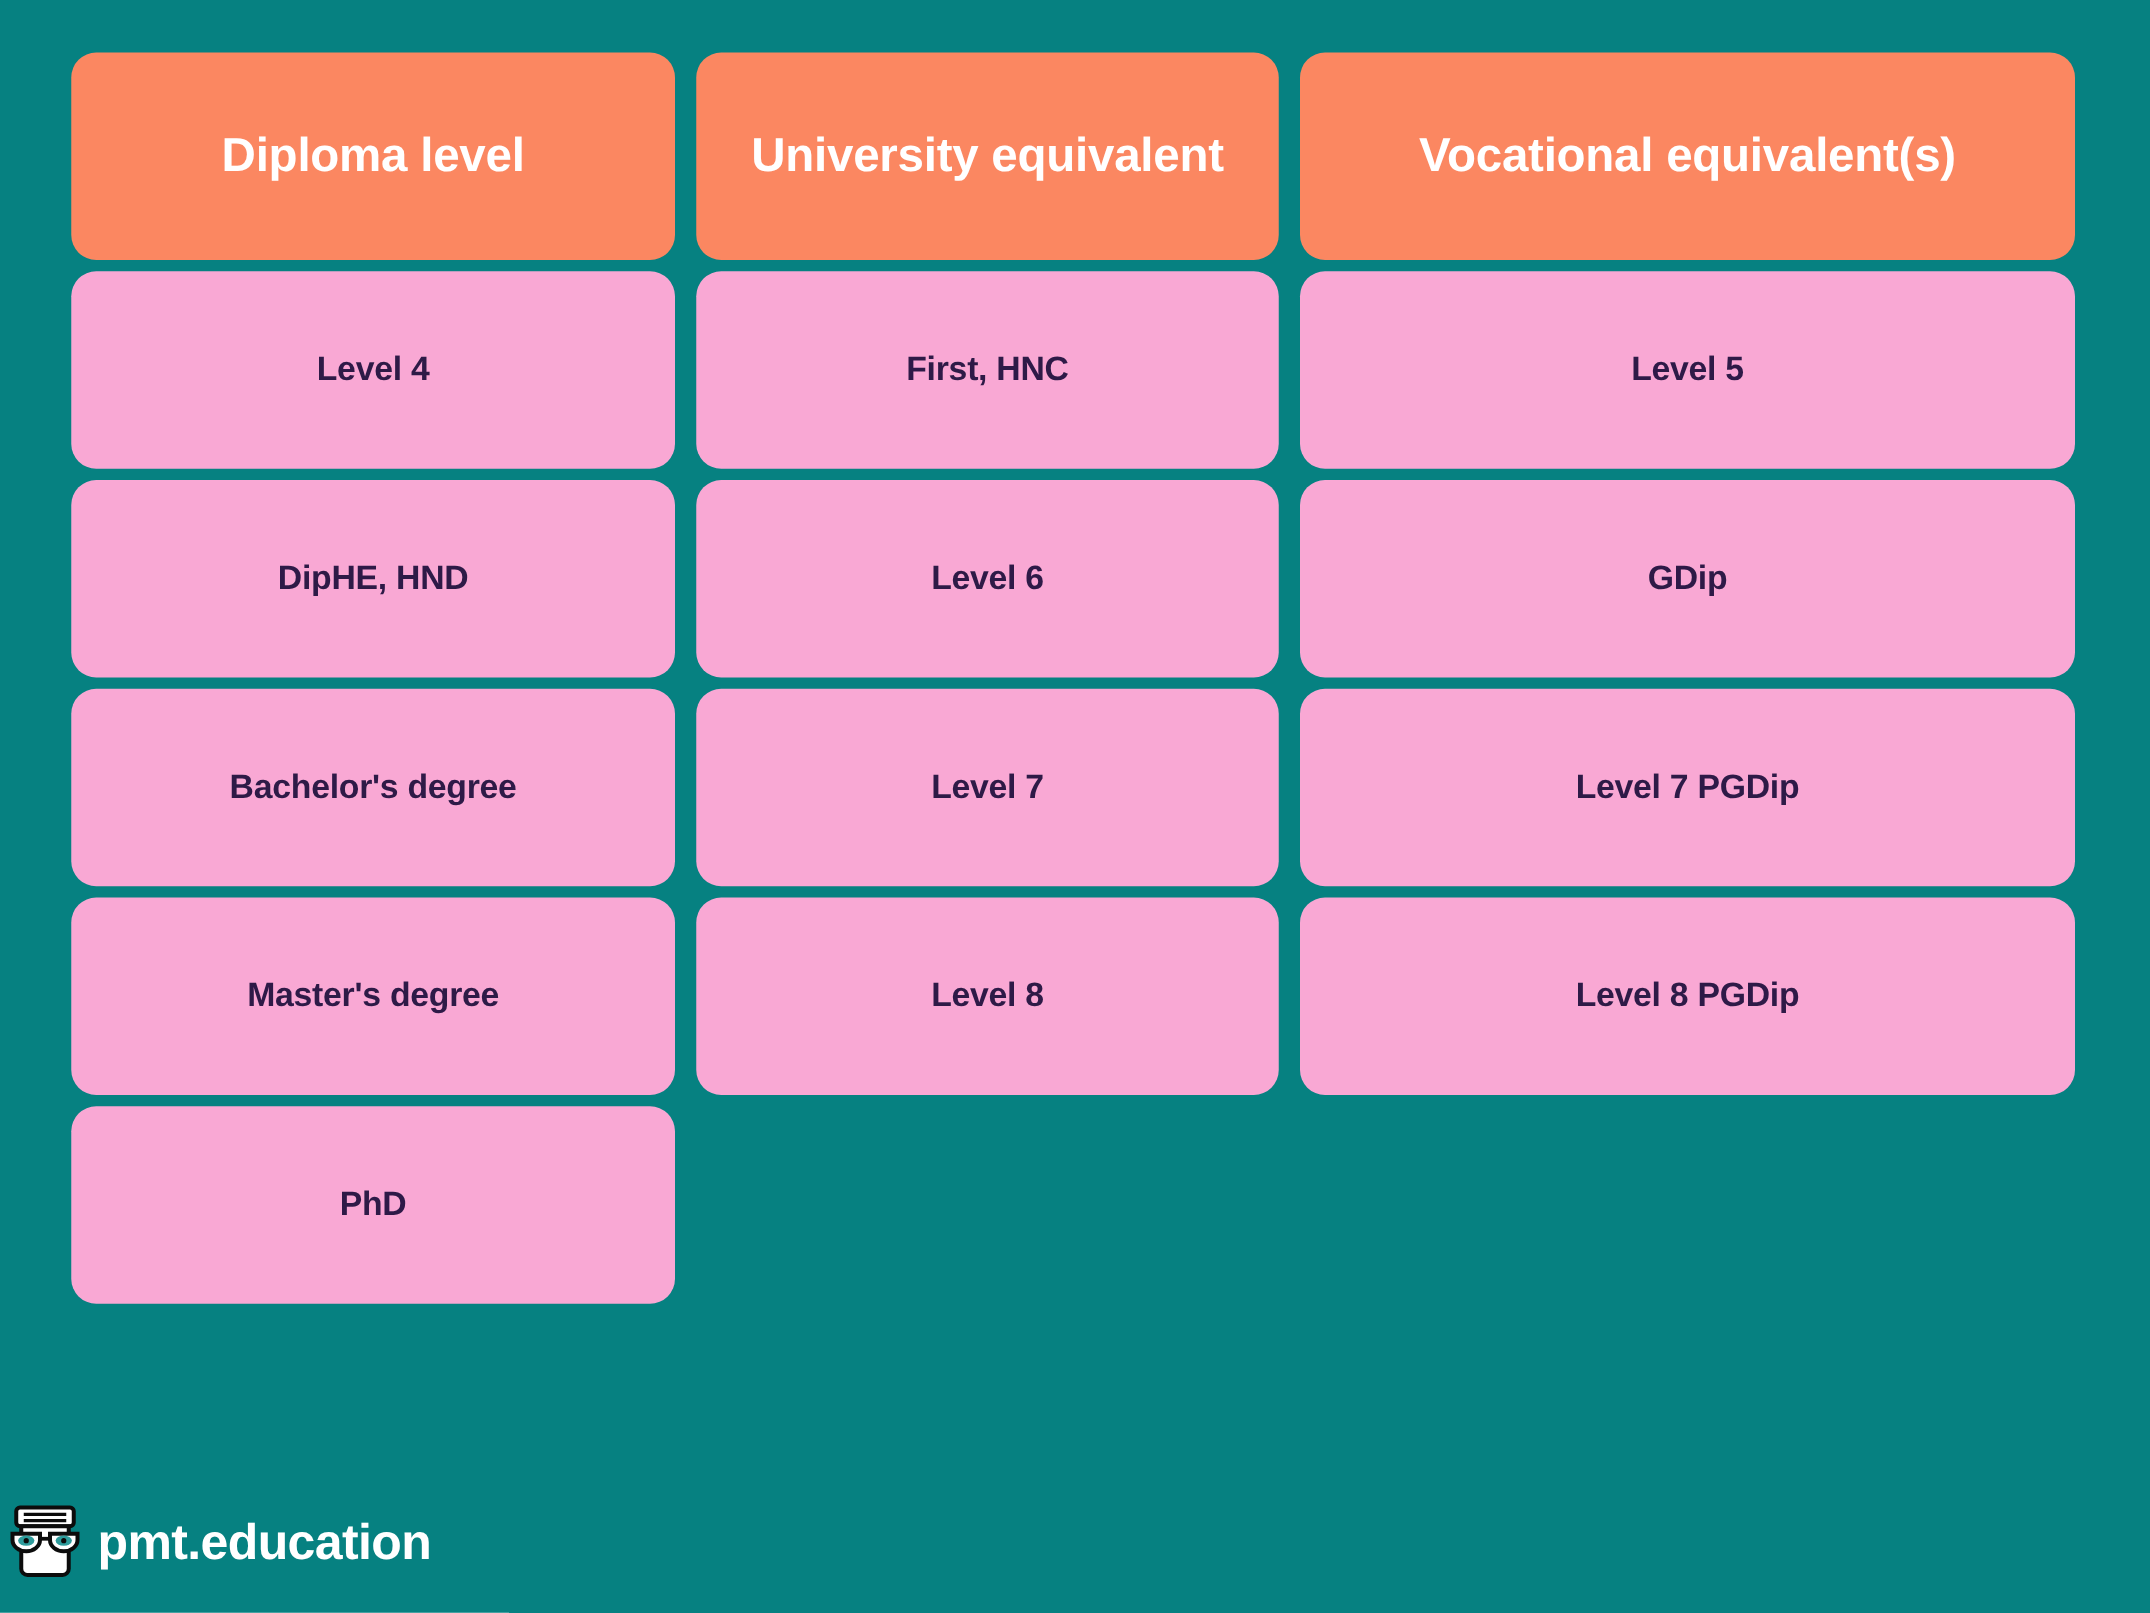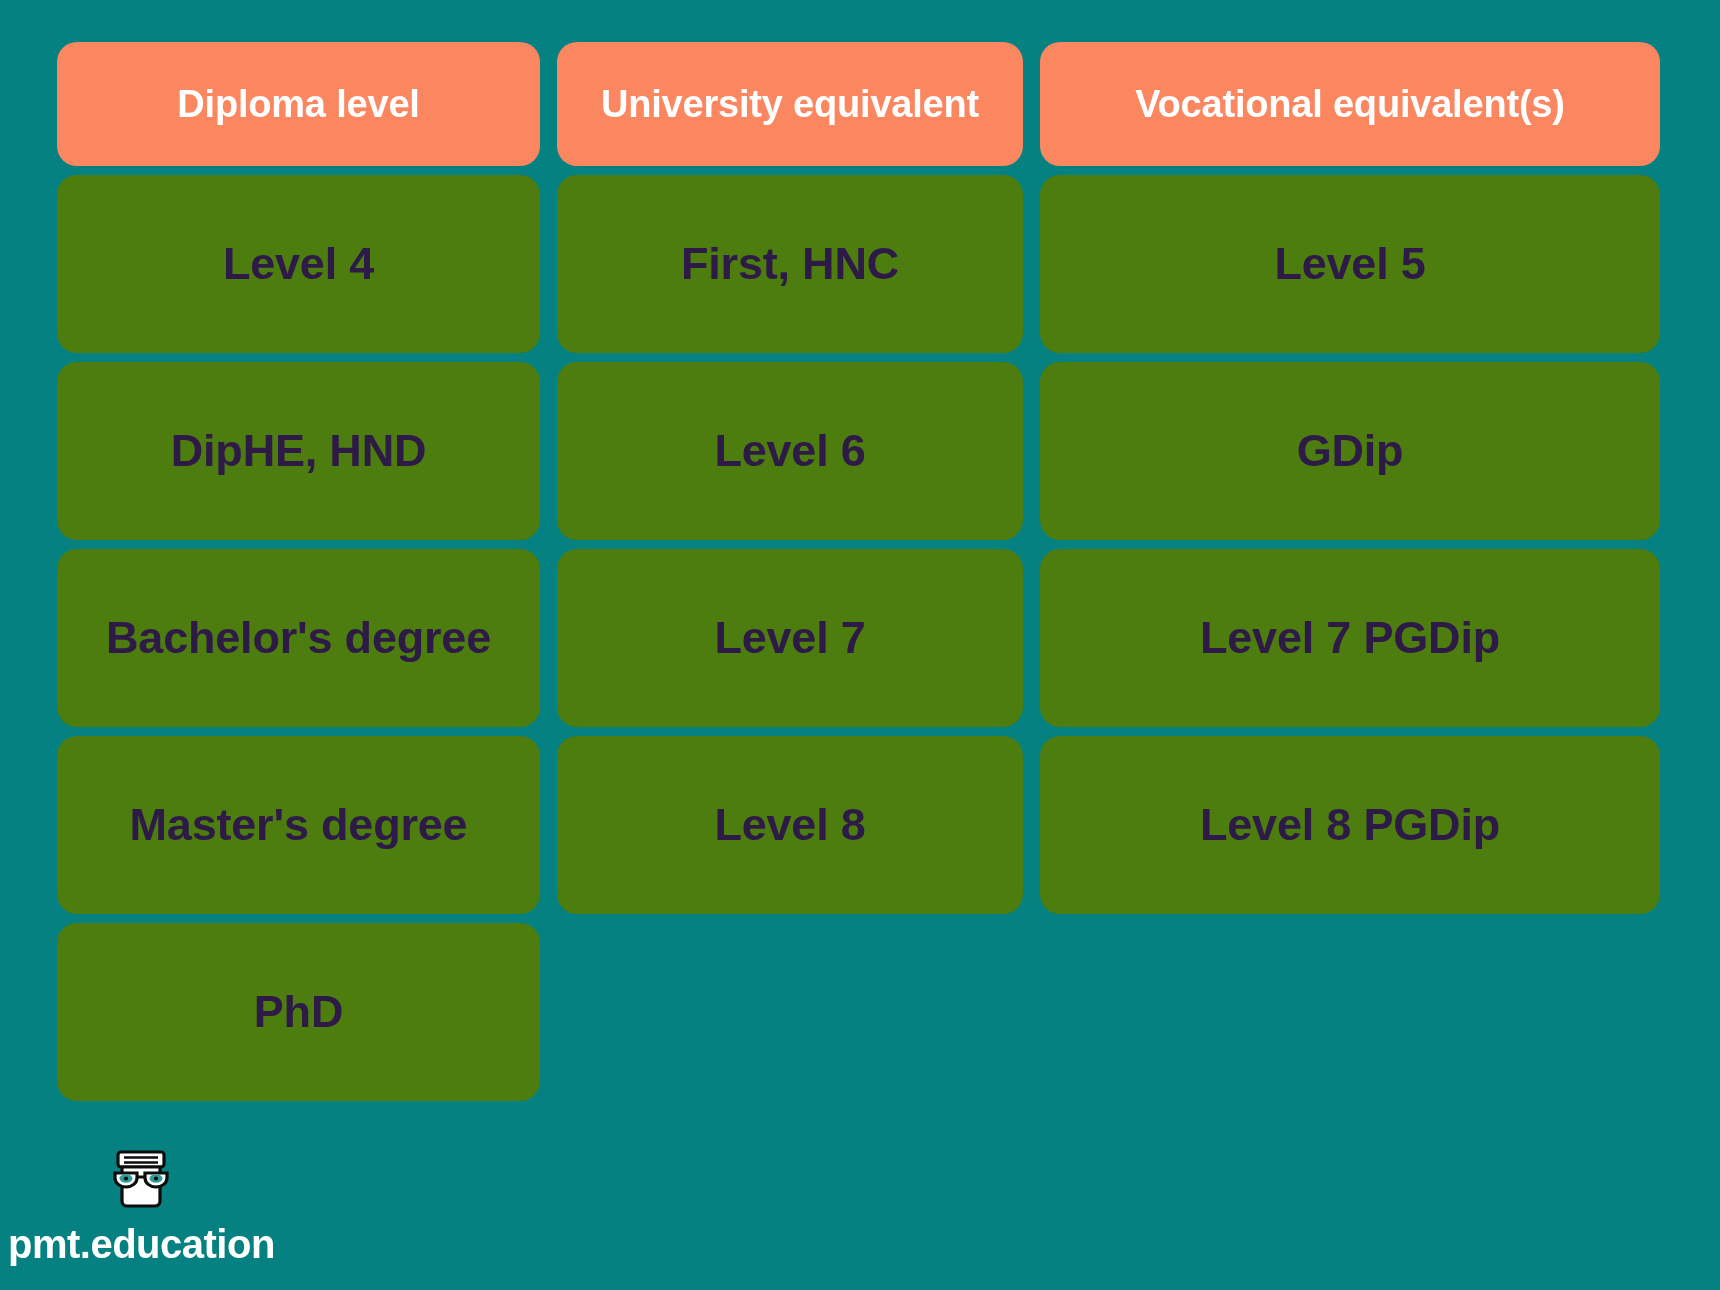--- a/index.html
+++ b/index.html
@@ -40,51 +40,50 @@
     display: flex;
     align-items: center;
     justify-content: center;
     text-align: center;
     box-sizing: border-box;
     padding: 6px 14px;
   }
 
   .head-cell {
     background: #FB8761;
-    height: 124px;
+    height: 166px;
     color: #FFFFFF;
     font-size: 38px;
     font-weight: bold;
     line-height: 1.22;
     letter-spacing: -0.2px;
   }
 
   .body-cell {
-    background: #4d7c0f;
-    height: 178px;
+    background: #f9a8d4;
+    height: 158px;
     color: #2E1A47;
-    font-size: 45px;
+    font-size: 27px;
     font-weight: bold;
     line-height: 1.3;
     letter-spacing: -0.2px;
   }
   .cell-text {
     display: block;
     width: 100%;
   }
 
   
   #footer {
     position: absolute;
     left: 8px;
     bottom: 26px;
     display: flex;
     align-items: center;
     gap: 14px;
-    flex-direction: column;
   }
   #footer-logo-icon {
     width: 56px;
     height: 60px;
     flex: 0 0 auto;
     display: block;
   }
   #footer-wordmark {
     color: #FFFFFF;
     font-size: 40px;

